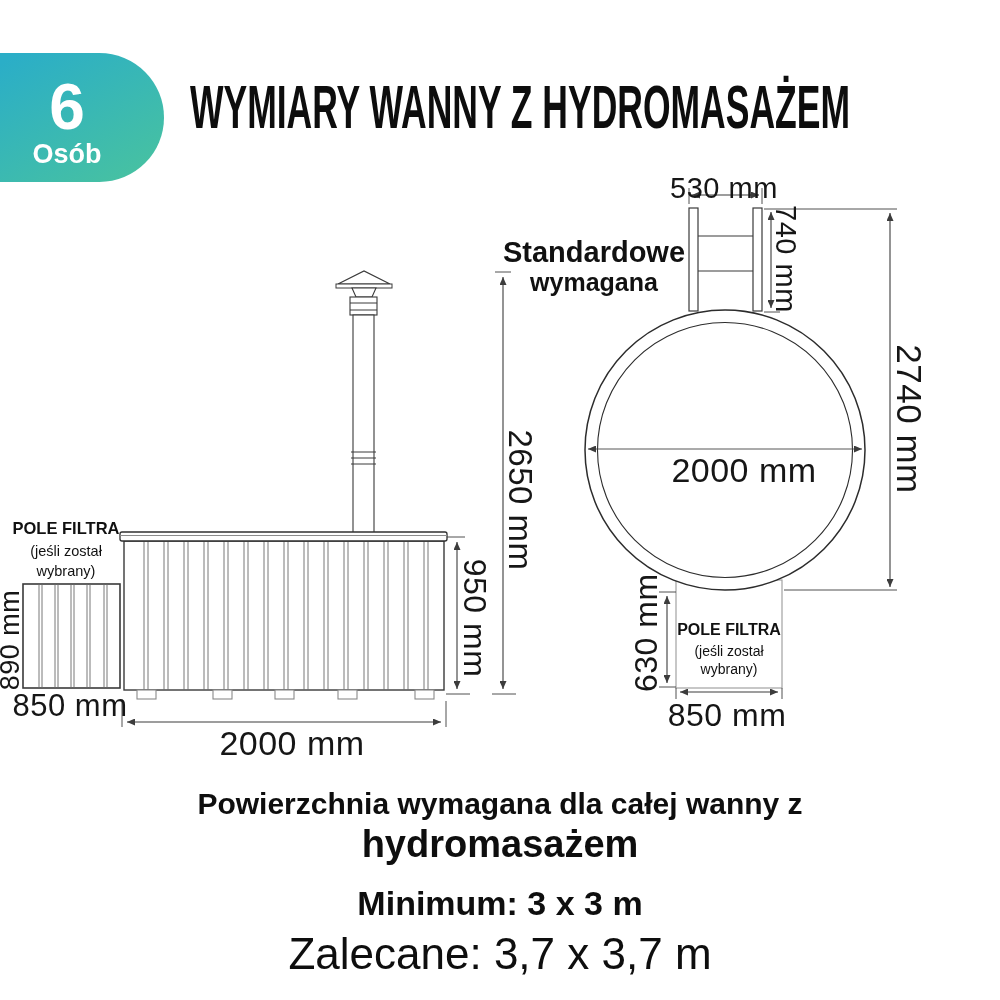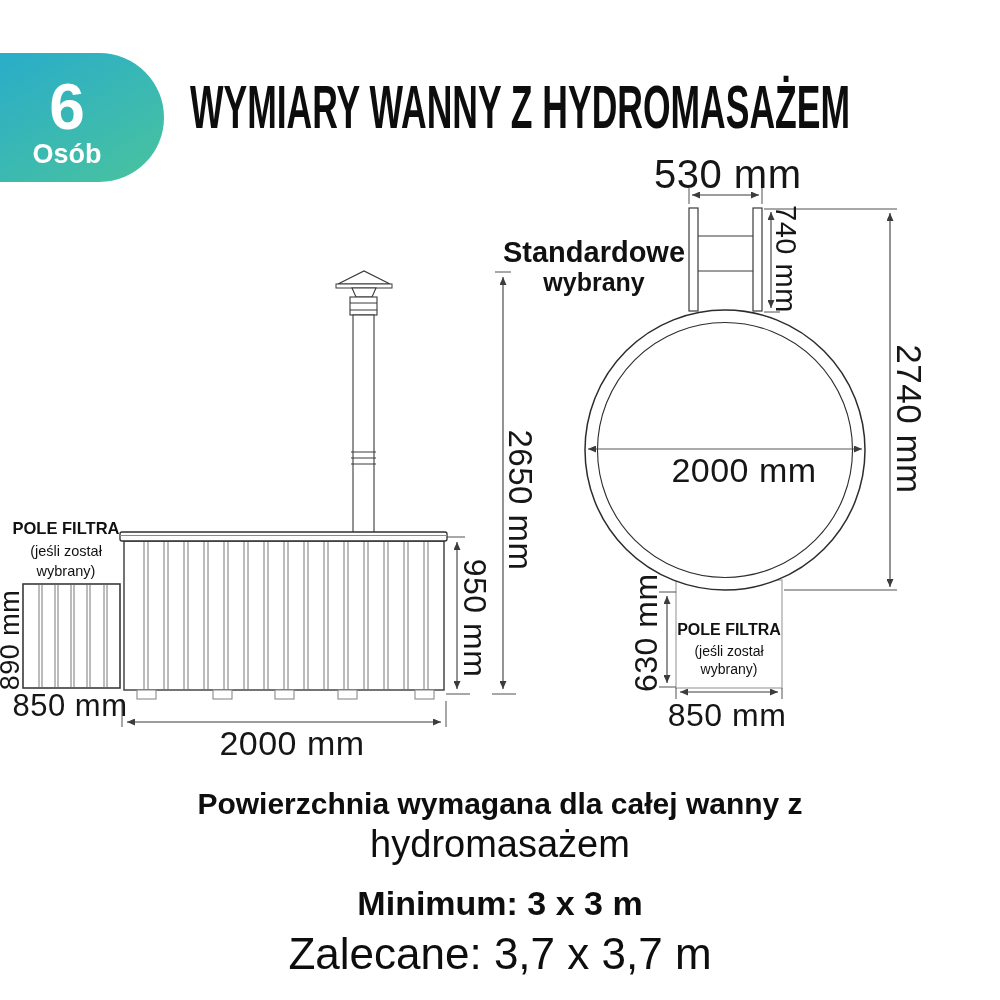--- a/index.html
+++ b/index.html
@@ -122,31 +122,31 @@
 <div class="small-label" style="left:1px;top:563px;width:130px;font-size:14.5px;">wybrany)</div>
 
 <div class="dim rotm90" style="left:-45px;top:624px;width:110px;height:32px;font-size:27px;line-height:32px;">890 mm</div>
 <div class="dim" style="left:10px;top:688px;width:120px;font-size:31px;">850 mm</div>
 
 <div class="dim rot90" style="left:405px;top:602px;width:140px;height:32px;font-size:32px;line-height:32px;">950 mm</div>
 <div class="dim rot90" style="left:445px;top:484px;width:150px;height:32px;font-size:33px;line-height:32px;">2650 mm</div>
 <div class="dim" style="left:192px;top:724px;width:200px;font-size:34px;">2000 mm</div>
 
 <div class="small-label bold" style="left:494px;top:236px;width:200px;font-size:29px;">Standardowe</div>
-<div class="small-label bold" style="left:494px;top:268px;width:200px;font-size:25px;">wybrany</div>
+<div class="small-label bold" style="left:494px;top:268px;width:200px;font-size:25px;">wymagana</div>
 
-<div class="dim" style="left:654px;top:152px;width:140px;font-size:40px;">530 mm</div>
+<div class="dim" style="left:654px;top:172px;width:140px;font-size:29px;">530 mm</div>
 <div class="dim rot90" style="left:731px;top:245px;width:110px;height:28px;font-size:29px;line-height:28px;">740 mm</div>
 
 <div class="dim" style="left:644px;top:451px;width:200px;height:38px;font-size:34px;line-height:38px;">2000 mm</div>
 <div class="dim rot90" style="left:834px;top:402px;width:150px;height:34px;font-size:35px;line-height:34px;">2740 mm</div>
 
 <div class="small-label bold" style="left:669px;top:621px;width:120px;font-size:16px;">POLE FILTRA</div>
 <div class="small-label" style="left:669px;top:643px;width:120px;font-size:14px;">(jeśli został</div>
 <div class="small-label" style="left:669px;top:661px;width:120px;font-size:14px;">wybrany)</div>
 
 <div class="dim rotm90" style="left:591px;top:622px;width:110px;height:30px;font-size:32px;line-height:30px;">630 mm</div>
 <div class="dim" style="left:652px;top:697px;width:150px;font-size:32px;">850 mm</div>
 
 <div class="footer" style="top:784px;font-size:30px;font-weight:700;line-height:40px;">Powierzchnia wymagana dla całej wanny z</div>
-<div class="footer" style="top:824px;font-size:38px;font-weight:400;line-height:40px;">hydromasażem</div>
+<div class="footer" style="top:824px;font-size:38px;font-weight:700;line-height:40px;">hydromasażem</div>
 <div class="footer" style="top:876px;font-size:34px;font-weight:700;margin-top:8px;">Minimum: 3 x 3 m</div>
 <div class="footer" style="top:929px;font-size:44px;font-weight:400;">Zalecane: 3,7 x 3,7 m</div>
 
 </body></html>

